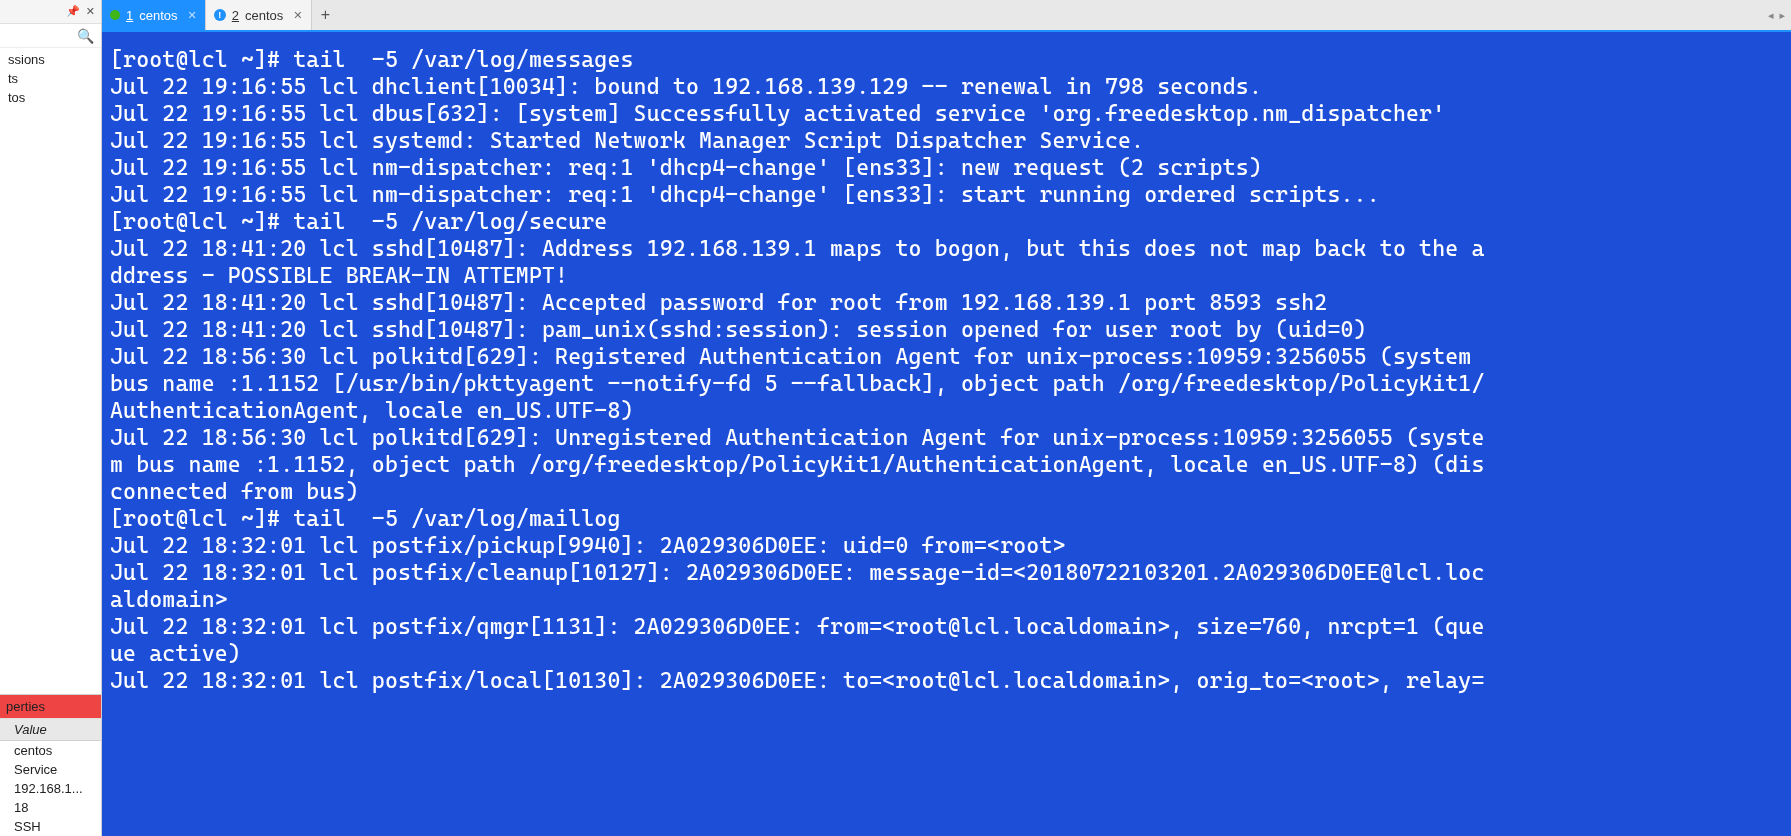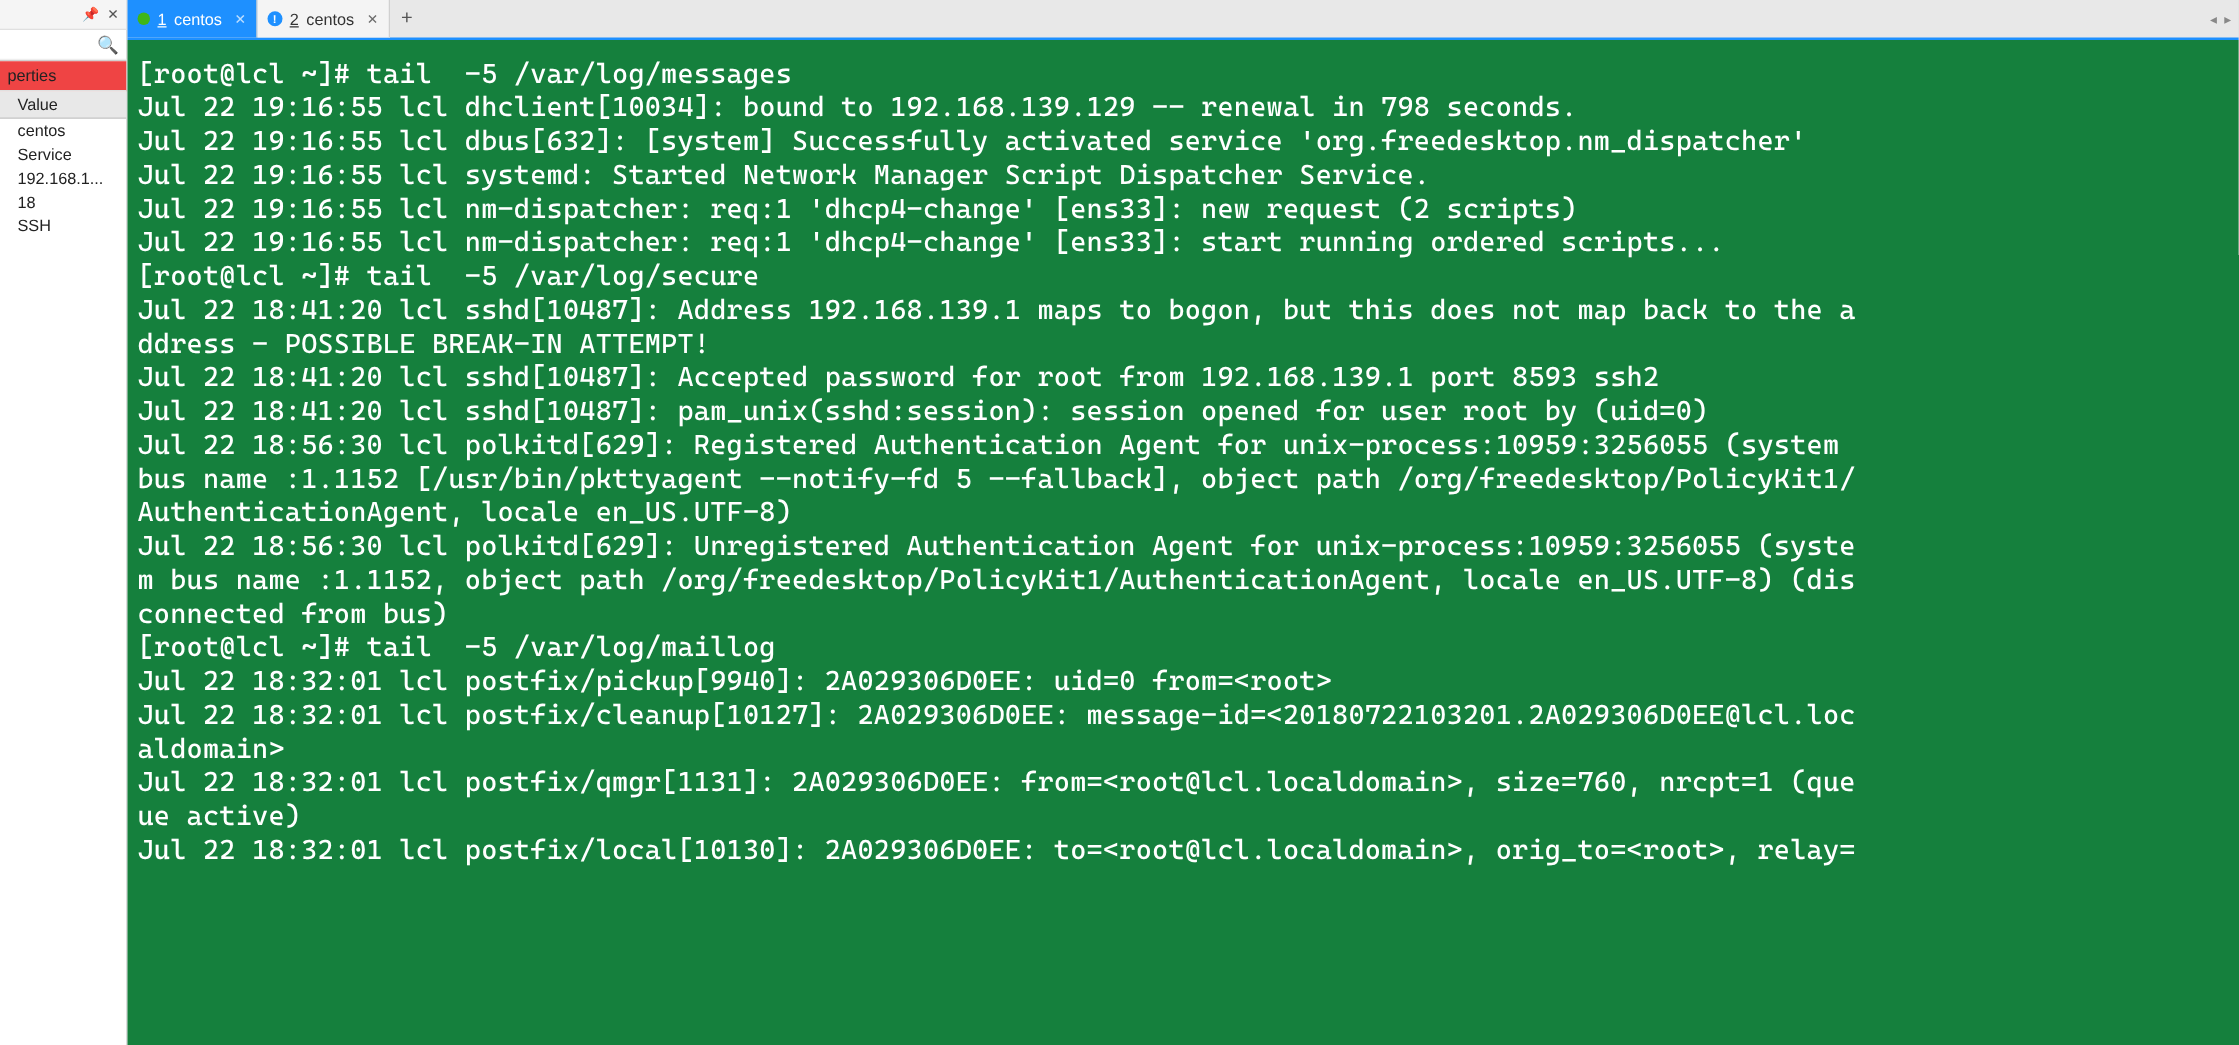--- a/index.html
+++ b/index.html
@@ -66,20 +66,21 @@
   .props-table {
     width: 100%;
     border-collapse: collapse;
   }
   .props-table th {
     text-align: left;
     font-weight: normal;
     background: #e8e8e8;
     border-bottom: 1px solid #d0d0d0;
     padding: 3px 8px 3px 14px;
+    font-style: italic;
   }
   .props-table td {
     padding: 2px 8px 2px 14px;
     white-space: nowrap;
   }
 
   
   .main {
     flex: 1;
     display: flex;
@@ -130,21 +131,21 @@
   }
   .tabbar-right {
     margin-left:auto;
     display:flex;align-items:center;
     padding:0 6px;gap:6px;color:#888;font-size:11px;
   }
 
   
   .terminal {
     flex: 1;
-    background: #15803d;
+    background: #1d4ed8;
     color: #ffffff;
     font-family: "Consolas","Cascadia Mono","Courier New",monospace;
     font-size: 22px;
     line-height: 27px;
     padding: 14px 0 0 8px;
     white-space: pre;
     overflow: hidden;
     letter-spacing: 0.2px;
   }
 </style>
@@ -153,20 +154,25 @@
 
 <div class="app">
 
   <div class="sidebar">
     <div class="sidebar-top">
       <span class="pin-icon">📌</span>
       <span class="x-icon">✕</span>
     </div>
     <div class="search-row">
       <span class="search-icon">🔍</span>
+    </div>
+    <div class="tree">
+      <div class="tree-item">ssions</div>
+      <div class="tree-item">ts</div>
+      <div class="tree-item">tos</div>
     </div>
     <div class="props">
       <div class="props-header">perties</div>
       <table class="props-table">
         <thead>
           <tr>
               <th>Value</th>
             </tr>
         </thead>
         <tbody>

